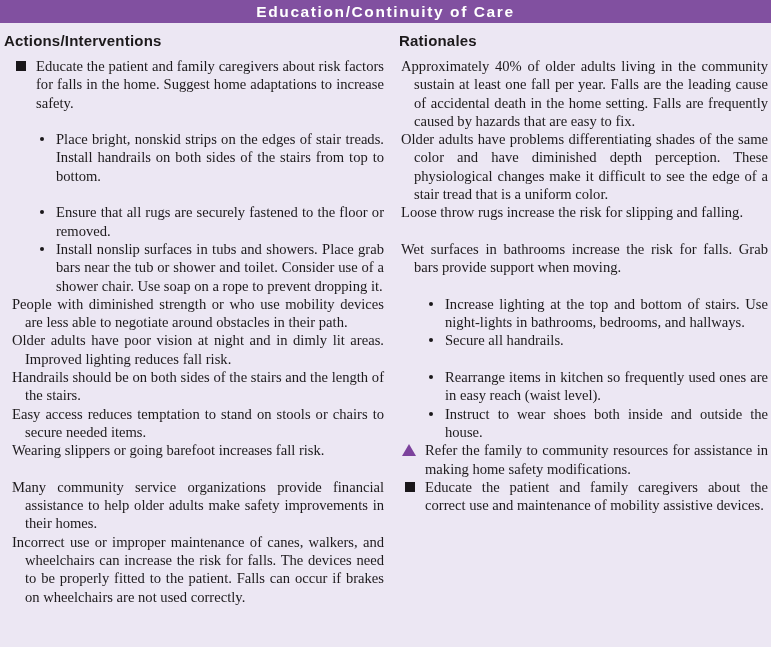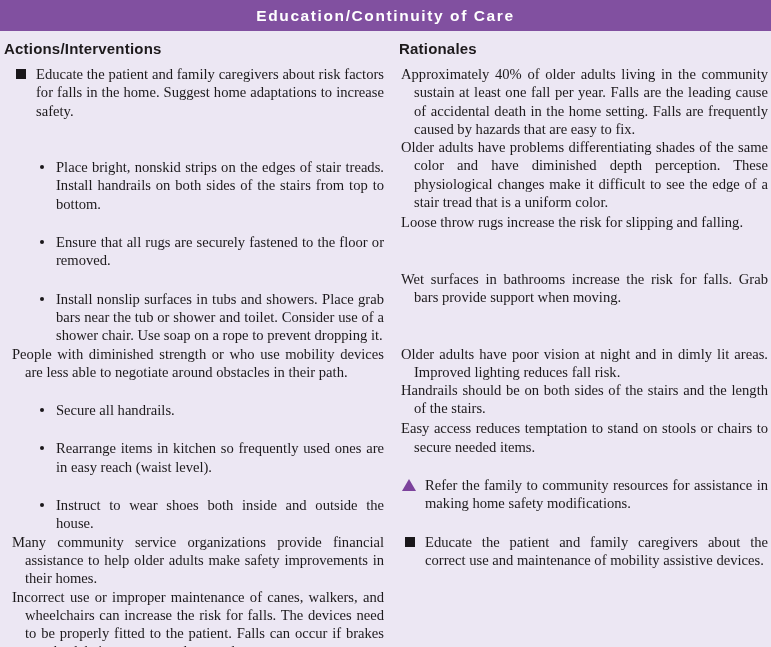--- a/index.html
+++ b/index.html
@@ -6,21 +6,21 @@
   .page {
     width: 771px;
     height: 647px;
     background: #ece7f3;
     color: #1d1a1c;
     font-family: "Liberation Serif", serif;
     overflow: hidden;
     box-sizing: border-box;
   }
   .title-bar {
-    height: 31px;
+    height: 23px;
     background: #8150a0;
     display: flex;
     align-items: center;
     justify-content: center;
   }
   .title-bar .title {
     color: #ffffff;
     font-family: "Liberation Sans", sans-serif;
     font-weight: bold;
     font-size: 15.5px;
@@ -47,21 +47,21 @@
     padding: 2px 3px 0 12px;
     font-size: 14.6px;
     line-height: 18.3px;
   }
   .action {
     position: relative;
     text-align: justify;
     padding-left: 24px;
     box-sizing: border-box;
   }
-  .action.sub { padding-left: 44px; margin-top: 20px; }
+  .action.sub { padding-left: 44px; }
   .marker { position: absolute; display: block; }
   .marker.square {
     left: 4px; top: 4px;
     width: 10px; height: 10px;
     background: #1a171a;
   }
   .marker.triangle {
     left: 1px; top: 3px;
     width: 0; height: 0;
     border-left: 7px solid transparent;
@@ -97,25 +97,27 @@
   <div class="content" id="content">
       <div class="action"><span class="marker square"></span><span>Educate the patient and family caregivers about risk factors for falls in the home. Suggest home adaptations to increase safety.</span></div>
       <div class="rationale">Approximately 40% of older adults living in the community sustain at least one fall per year. Falls are the leading cause of accidental death in the home setting. Falls are frequently caused by hazards that are easy to fix.</div>
       <div class="action sub"><span class="marker dot"></span><span>Place bright, nonskid strips on the edges of stair treads. Install handrails on both sides of the stairs from top to bottom.</span></div>
       <div class="rationale">Older adults have problems differentiating shades of the same color and have diminished depth perception. These physiological changes make it difficult to see the edge of a stair tread that is a uniform color.</div>
       <div class="action sub"><span class="marker dot"></span><span>Ensure that all rugs are securely fastened to the floor or removed.</span></div>
       <div class="rationale">Loose throw rugs increase the risk for slipping and falling.</div>
       <div class="action sub"><span class="marker dot"></span><span>Install nonslip surfaces in tubs and showers. Place grab bars near the tub or shower and toilet. Consider use of a shower chair. Use soap on a rope to prevent dropping it.</span></div>
       <div class="rationale">Wet surfaces in bathrooms increase the risk for falls. Grab bars provide support when moving.</div>
       <div class="rationale">People with diminished strength or who use mobility devices are less able to negotiate around obstacles in their path.</div>
+      <div class="action sub"><span class="marker dot"></span><span>Increase lighting at the top and bottom of stairs. Use night-lights in bathrooms, bedrooms, and hallways.</span></div>
       <div class="rationale">Older adults have poor vision at night and in dimly lit areas. Improved lighting reduces fall risk.</div>
       <div class="action sub"><span class="marker dot"></span><span>Secure all handrails.</span></div>
       <div class="rationale">Handrails should be on both sides of the stairs and the length of the stairs.</div>
       <div class="action sub"><span class="marker dot"></span><span>Rearrange items in kitchen so frequently used ones are in easy reach (waist level).</span></div>
       <div class="rationale">Easy access reduces temptation to stand on stools or chairs to secure needed items.</div>
       <div class="action sub"><span class="marker dot"></span><span>Instruct to wear shoes both inside and outside the house.</span></div>
+      <div class="rationale">Wearing slippers or going barefoot increases fall risk.</div>
       <div class="action"><span class="marker triangle"></span><span>Refer the family to community resources for assistance in making home safety modifications.</span></div>
       <div class="rationale">Many community service organizations provide financial assistance to help older adults make safety improvements in their homes.</div>
       <div class="action"><span class="marker square"></span><span>Educate the patient and family caregivers about the correct use and maintenance of mobility assistive devices.</span></div>
       <div class="rationale">Incorrect use or improper maintenance of canes, walkers, and wheelchairs can increase the risk for falls. The devices need to be properly fitted to the patient. Falls can occur if brakes on wheelchairs are not used correctly.</div>
     </div>
 
 </div>
 
 </body></html>

